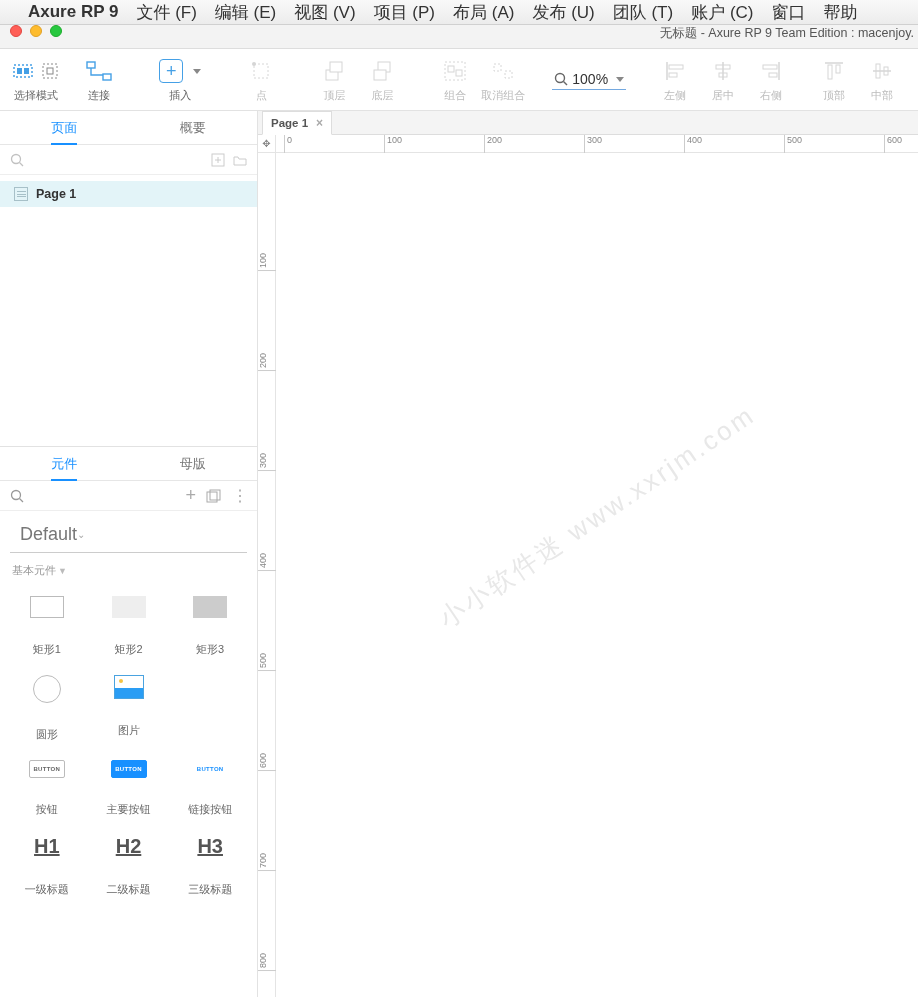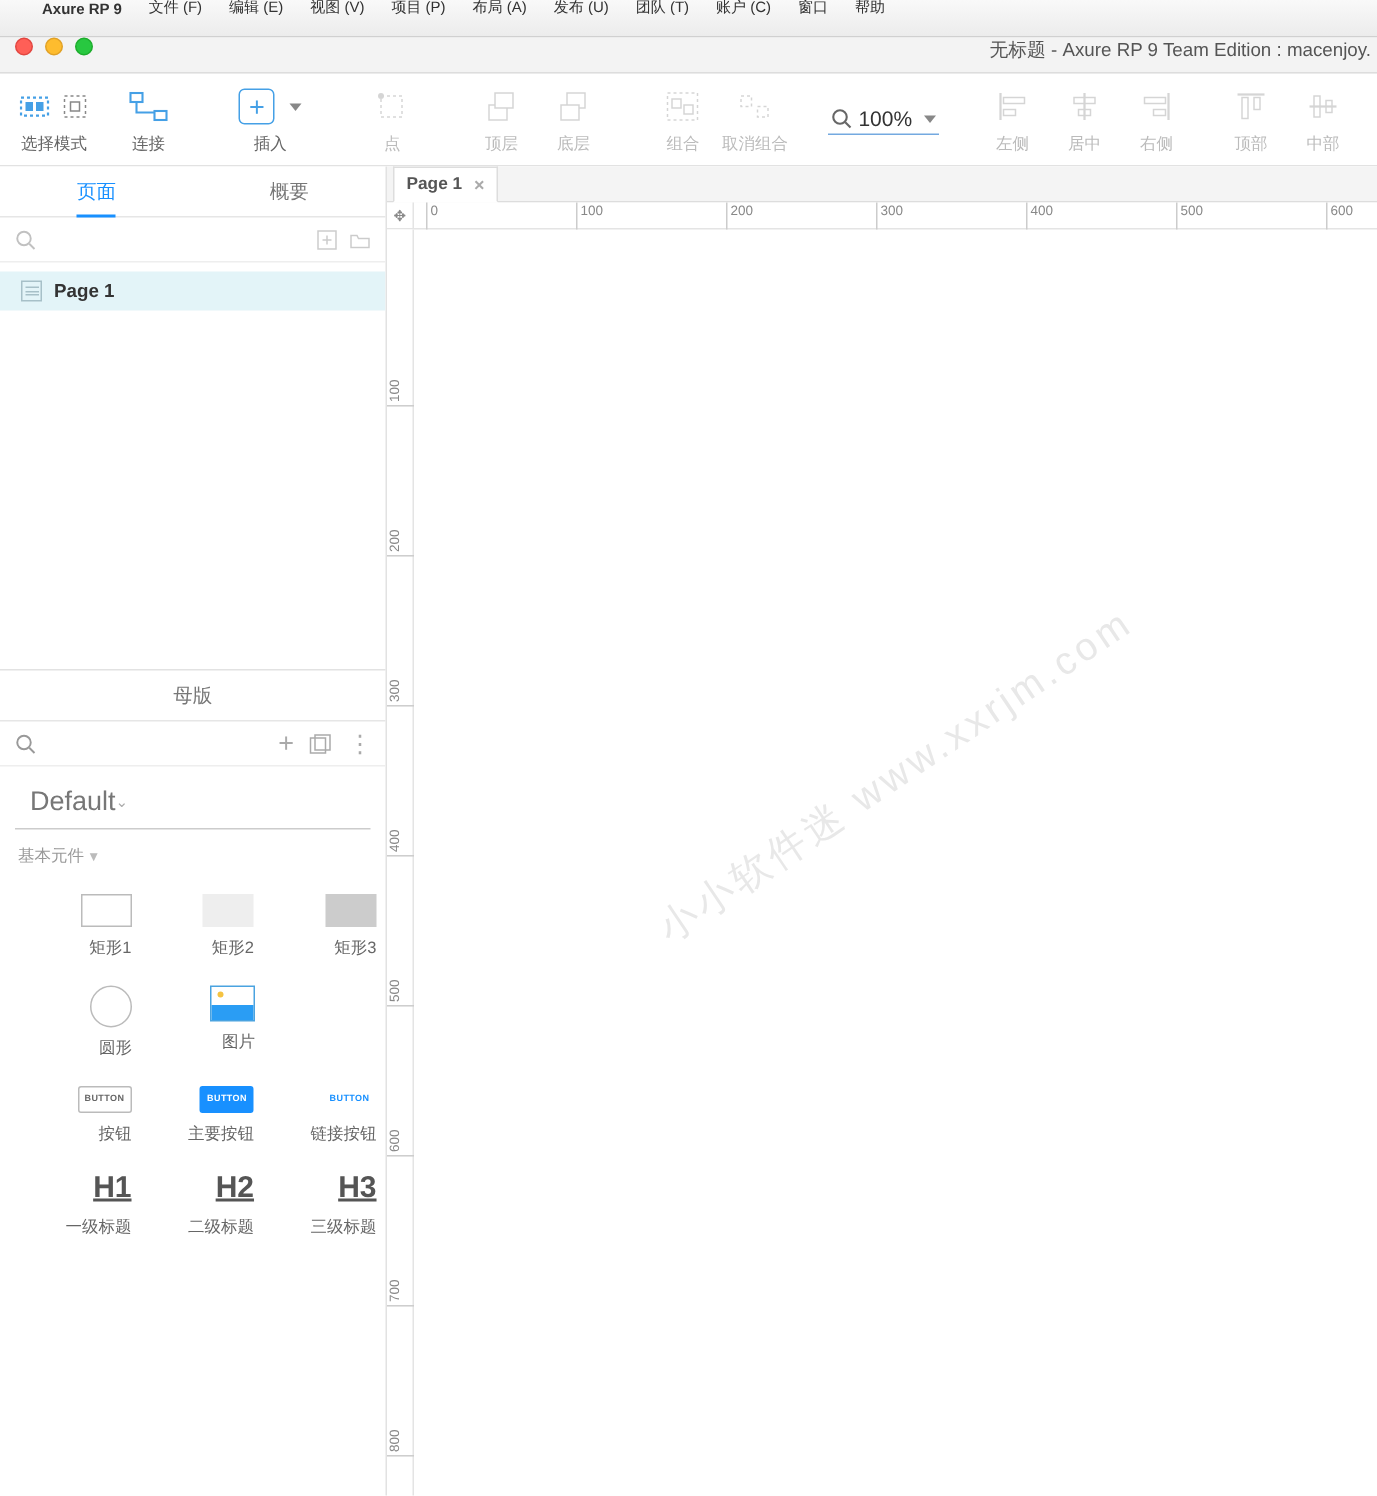--- a/index.html
+++ b/index.html
@@ -1,19 +1,19 @@
 <!DOCTYPE html>
 <html><head>
 <meta charset="utf-8">
 <style>
 * { margin: 0; padding: 0; box-sizing: border-box; font-family: -apple-system, "Helvetica Neue", Arial, sans-serif; }
 body { width: 918px; height: 997px; overflow: hidden; background: #fff; font-size: 12px; color: #333; }
 
 
-.mac-menubar { height: 22px; background: linear-gradient(#f9f9f9, #ececec); display: flex; align-items: flex-end; padding: 12px 10px; gap: 18px; border-bottom: 1px solid #d0d0d0; font-size: 10px; }
+.mac-menubar { height: 22px; background: linear-gradient(#f9f9f9, #ececec); display: flex; align-items: center; padding: 12px 10px; gap: 18px; border-bottom: 1px solid #d0d0d0; font-size: 17px; }
 .mac-menubar .apple { font-size: 14px; }
 .mac-menubar .appname { font-weight: 700; }
 .mac-menubar span { cursor: default; }
 
 
 .titlebar { height: 24px; background: #f3f3f3; display: flex; align-items: flex-start; padding: 0 10px; border-bottom: 1px solid #ddd; position: relative; }
 .traffic { display: flex; gap: 8px; }
 .traffic .dot { width: 12px; height: 12px; border-radius: 50%; }
 .dot.red { background: #ff5f57; border: 0.5px solid #e24640; }
 .dot.yellow { background: #febc2e; border: 0.5px solid #e1a126; }
@@ -57,21 +57,21 @@
 
 .widgets-panel { flex: 1; display: flex; flex-direction: column; border-top: 1px solid #e2e2e2; }
 .lib-row { height: 30px; display: flex; align-items: center; padding: 0 10px; gap: 10px; color: #bbb; border-bottom: 1px solid #eee; }
 .lib-row .spacer { flex: 1; }
 .lib-select { height: 36px; display: flex; align-items: center; padding: 0 10px; font-size: 18px; color: #777; border-bottom: 1px solid #ccc; margin: 6px 10px 0 10px; }
 .lib-cat { font-size: 11px; color: #999; padding: 10px 12px 6px; }
 .lib-cat .tri { font-size: 9px; margin-left: 2px; color: #bbb; }
 
 .widget-grid { padding: 4px 6px; overflow-y: auto; }
 .widget-row { display: flex; }
-.widget-cell { width: 82px; display: flex; flex-direction: column; align-items: flex-end; padding: 8px 0 10px; font-size: 11px; color: #666; gap: 6px; }
+.widget-cell { width: 82px; display: flex; flex-direction: column; align-items: center; padding: 8px 0 10px; font-size: 11px; color: #666; gap: 24px; }
 .widget-shape { width: 34px; height: 22px; display: flex; align-items: center; justify-content: center; }
 .ws-rect1 { border: 1px solid #bbb; background: #fff; }
 .ws-rect2 { background: #eee; }
 .ws-rect3 { background: #ccc; }
 .ws-circle { width: 28px; height: 28px; border: 1px solid #bbb; border-radius: 50%; }
 .ws-img { width: 30px; height: 24px; border: 1px solid #4aa3e0; background: linear-gradient(to top,#2a9df4 45%,#fff 45%); position: relative; }
 .ws-img::before { content: ""; position: absolute; left: 4px; top: 3px; width: 4px; height: 4px; background: #f5c342; border-radius: 50%; }
 .ws-place { width: 30px; height: 22px; border: 1px solid #bbb; position: relative; }
 .ws-place::before, .ws-place::after { content: ""; position: absolute; width: 140%; height: 1px; background: #bbb; top: 50%; left: -20%; }
 .ws-place::before { transform: rotate(32deg); }
@@ -305,20 +305,21 @@
                 <div></div>
               </div>
             <span style="font-weight:600">Page 1</span>
           </div>
         </div>
       </div>
     </div>
 
     <div class="widgets-panel">
       <div class="panel-tabs">
+        <div class="tab active">元件</div>
         <div class="tab">母版</div>
       </div>
       <div class="lib-row">
         <svg width="14" height="14">
             <circle cx="6" cy="6" r="4.5" fill="none" stroke="#999" stroke-width="1.3"></circle>
             <line x1="9.5" y1="9.5" x2="13" y2="13" stroke="#999" stroke-width="1.3"></line>
           </svg>
         <div class="spacer"></div>
         <span style="font-size:18px;color:#aaa">+</span>
         <svg width="16" height="14">

